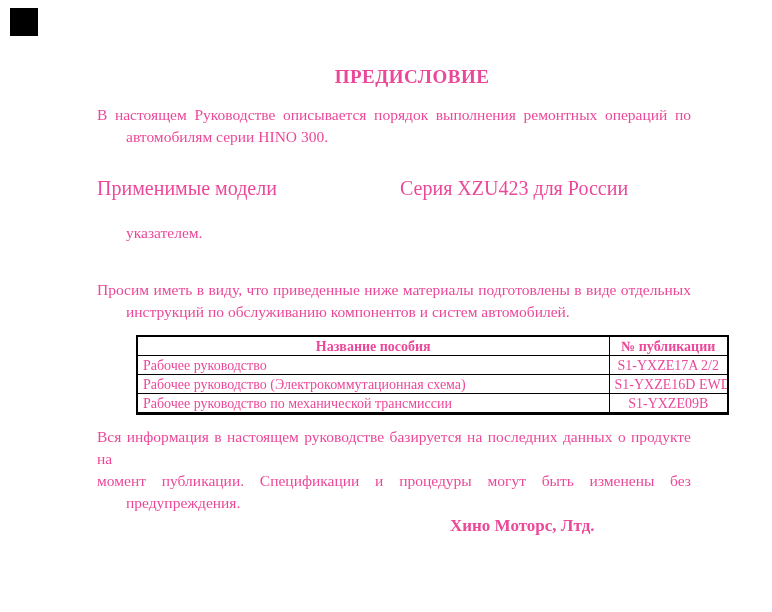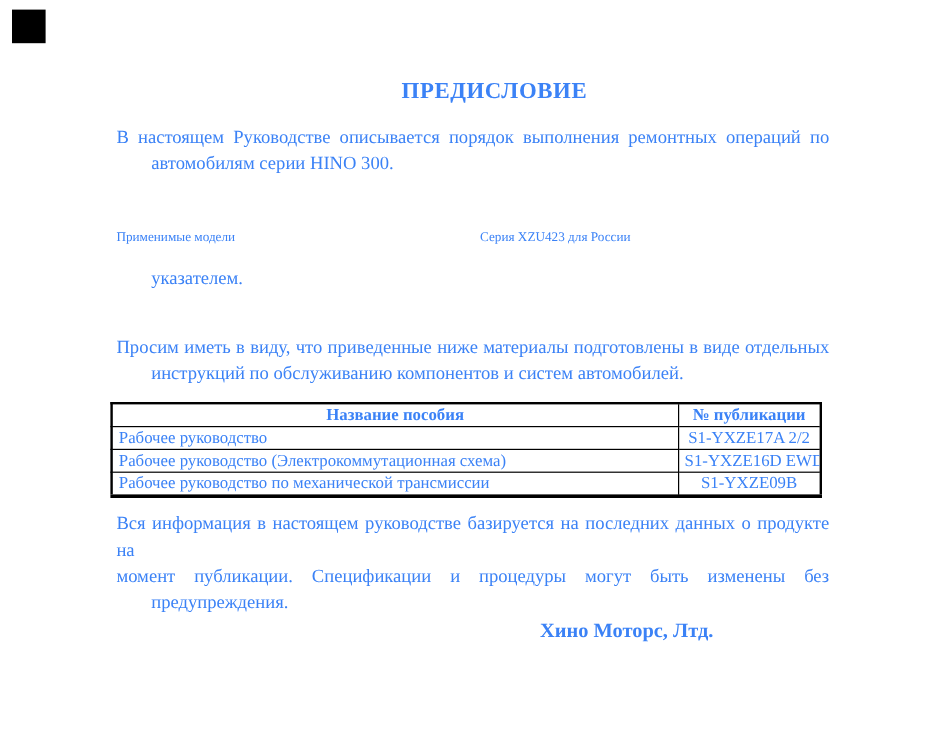--- a/index.html
+++ b/index.html
@@ -7,21 +7,21 @@
     padding: 0;
     background: #ffffff;
   }
   .page {
     position: relative;
     width: 772px;
     height: 612px;
     background: #ffffff;
     overflow: hidden;
     font-family: "Liberation Serif", "DejaVu Serif", serif;
-    color: #3b82f6;
+    color: #ec4899;
     border-radius: 13px;
   }
   .corner-mark {
     position: absolute;
     left: 10px;
     top: 8px;
     width: 28px;
     height: 28px;
     background: #000000;
   }
@@ -50,23 +50,23 @@
     text-align-last: justify;
   }
   .lastline {
     text-align: left;
     text-align-last: left;
     margin-left: 29px;
   }
   .models-row {
     position: absolute;
     left: 97px;
-    top: 187px;
+    top: 177px;
     width: 594px;
-    font-size: 11px;
+    font-size: 20px;
     line-height: 22px;
   }
   .models-value {
     position: absolute;
     left: 303px;
     top: 0;
     white-space: nowrap;
   }
   .pub-table {
     position: absolute;
@@ -81,20 +81,21 @@
     border: 1px solid #000000;
     padding: 1px 5px;
     height: 16px;
     line-height: 15px;
     overflow: hidden;
     white-space: nowrap;
   }
   .pub-table {
     border: 2px solid #000000;
     border-bottom-width: 3px;
+    margin-left: 44px;
   }
   .pub-table th {
     font-weight: bold;
     text-align: center;
   }
   .pub-table td.cell-name {
     text-align: left;
   }
   .pub-table td.cell-num {
     text-align: center;

